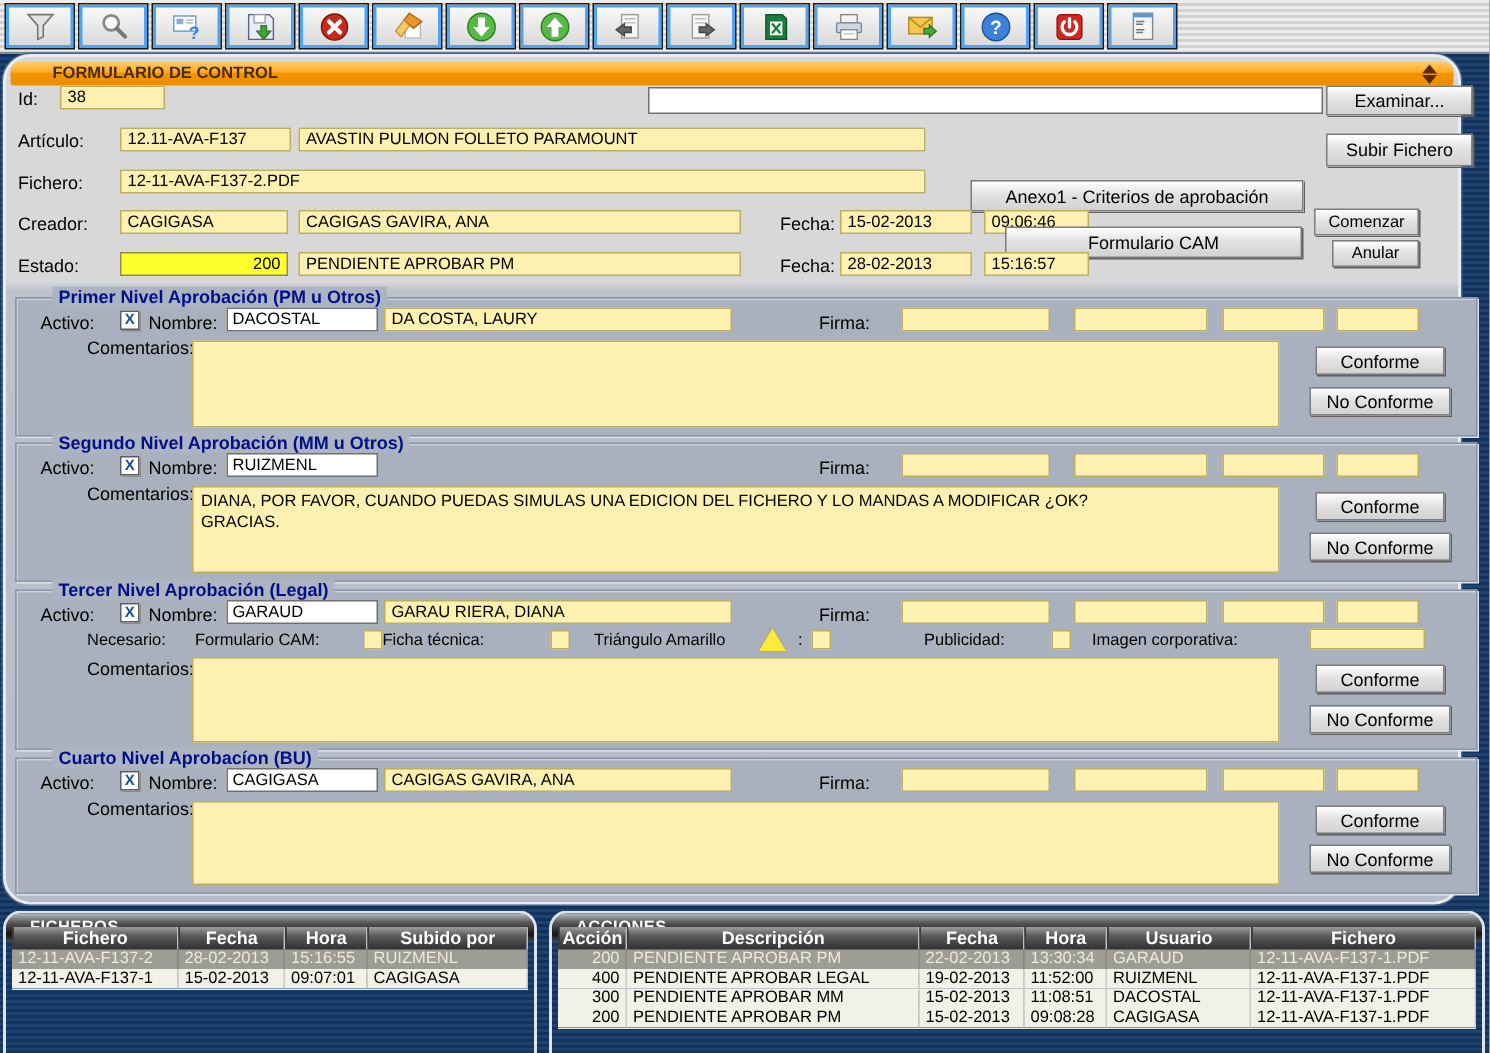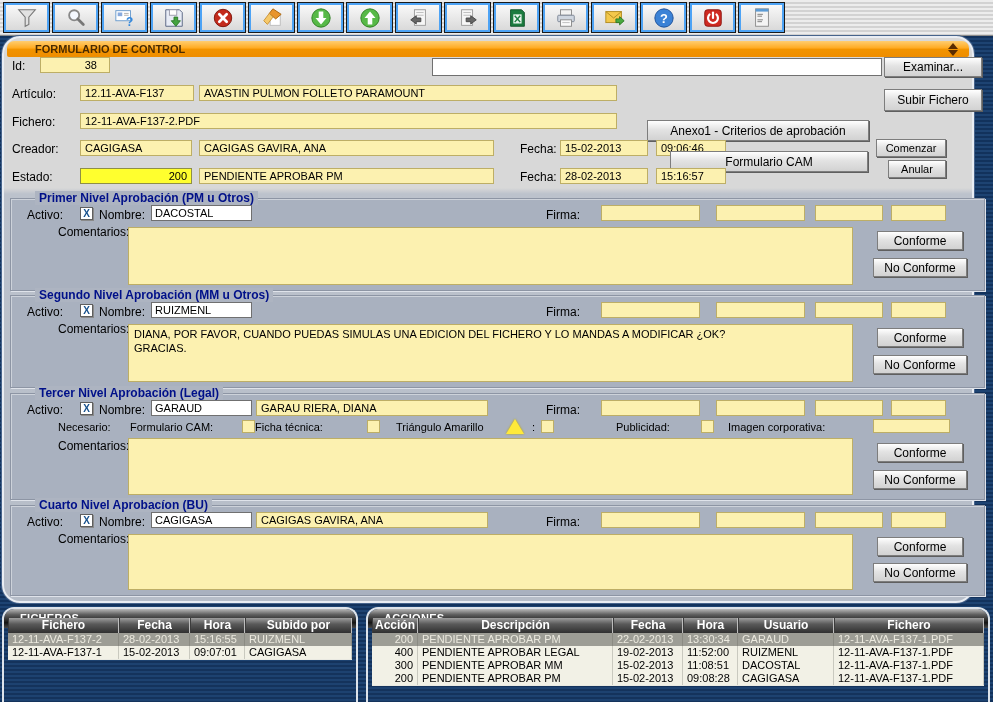--- a/index.html
+++ b/index.html
@@ -200,21 +200,21 @@
 <div class="panel">
   <div class="phead">
     <span>FORMULARIO DE CONTROL</span>
     <span class="collapse">
         <i class="tu"></i>
         <i class="td"></i>
       </span>
   </div>
 
   <span class="lbl" style="left:8px;top:21px">Id:</span>
-  <span class="yf" style="left:36px;top:19px;width:70px;text-align:right;padding-right:12px">38</span>
+  <span class="yf" style="left:36px;top:19px;width:70px;padding-right:12px">38</span>
   <input class="winput" style="left: 428px; top: 20px; width: 450px; height: 18px;" value="">
   <div class="pbtn" style="left:880px;top:19px;width:98px;height:20px">Examinar...</div>
 
   <span class="lbl" style="left:8px;top:49px">Artículo:</span>
   <span class="yf" style="left:76px;top:47px;width:114px">12.11-AVA-F137</span>
   <span class="yf" style="left:195px;top:47px;width:418px">AVASTIN PULMON FOLLETO PARAMOUNT</span>
   <div class="pbtn" style="left:880px;top:51px;width:98px;height:22px">Subir Fichero</div>
 
   <span class="lbl" style="left:8px;top:77px">Fichero:</span>
   <span class="yf" style="left:76px;top:75px;width:537px">12-11-AVA-F137-2.PDF</span>
@@ -237,20 +237,21 @@
   <span class="yf" style="left:556px;top:130px;width:88px">28-02-2013</span>
   <span class="yf" style="left:652px;top:130px;width:70px">15:16:57</span>
   <div class="pbtn" style="left:884px;top:122px;width:58px;height:18px;font-size:11px">Anular</div>
 
   <div class="sect" style="top:160px;height:93px">
     <span class="sect-title">Primer Nivel Aprobación (PM u Otros)</span>
     <span class="slbl" style="left:16px;top:9px">Activo:</span>
     <span class="chk" style="left:69px;top:8px">X</span>
     <span class="slbl" style="left:88px;top:9px">Nombre:</span>
     <input class="winput" style="left: 140px; top: 6px; width: 101px;" value="DACOSTAL">
+    <span class="yf" style="left:245px;top:6px;width:232px">DA COSTA, LAURY</span>
     <span class="slbl" style="left:535px;top:9px">Firma:</span>
     <span class="yf" style="left:590px;top:6px;width:99px"></span>
     <span class="yf" style="left:705px;top:6px;width:89px"></span>
     <span class="yf" style="left:804px;top:6px;width:68px"></span>
     <span class="yf" style="left:880px;top:6px;width:55px"></span>
     <span class="slbl" style="left:47px;top:26px">Comentarios:</span>
     <div class="cbox" style="left:117px;top:28px;width:725px;height:58px"></div>
     <div class="pbtn" style="left:866px;top:32px;width:86px;height:19px">Conforme</div>
     <div class="pbtn" style="left:862px;top:59px;width:94px;height:19px">No Conforme</div>
   </div>

